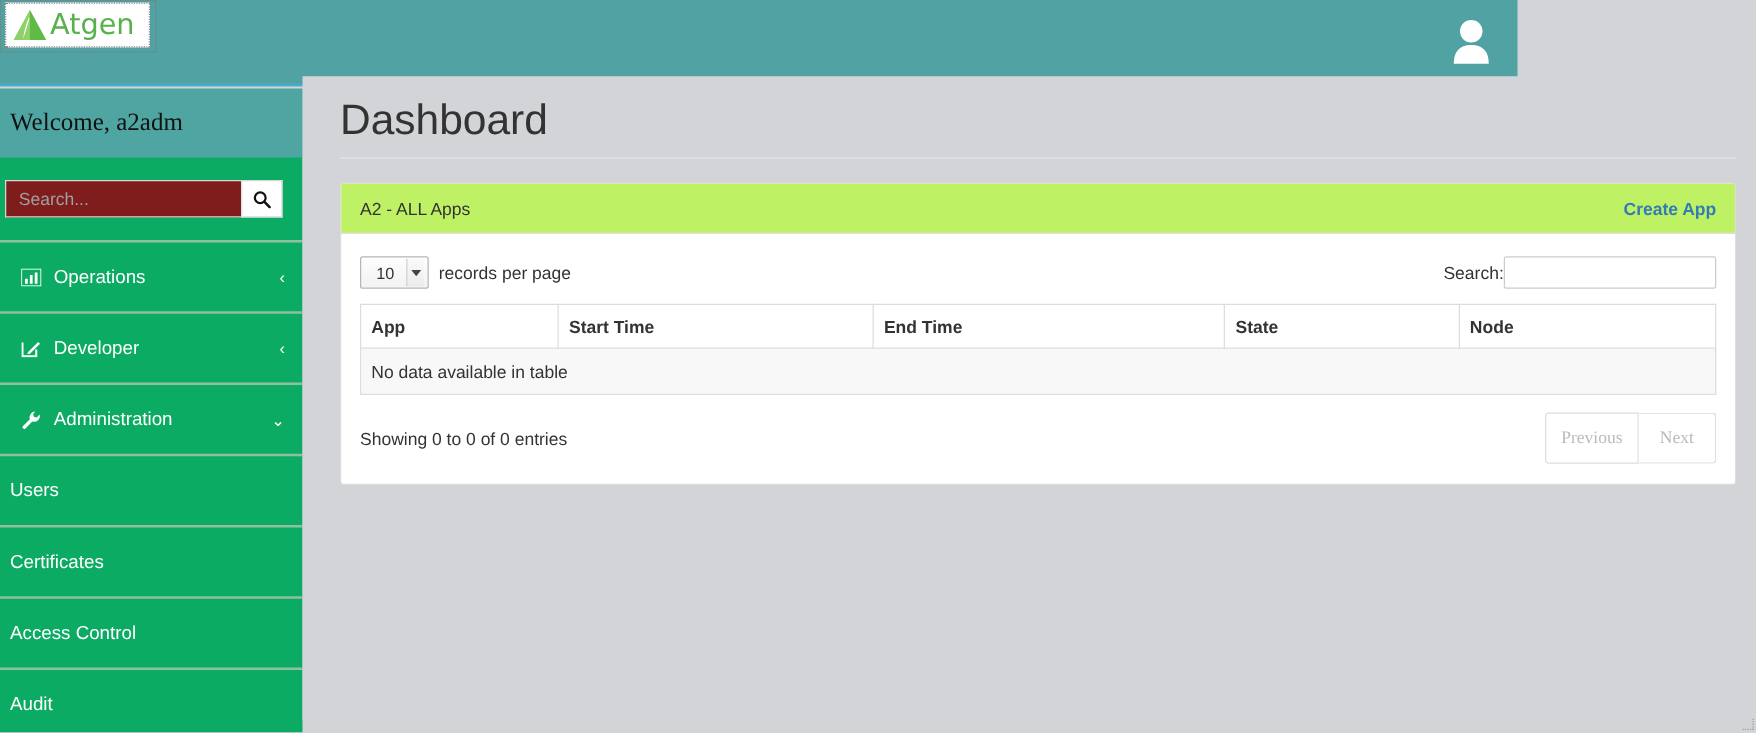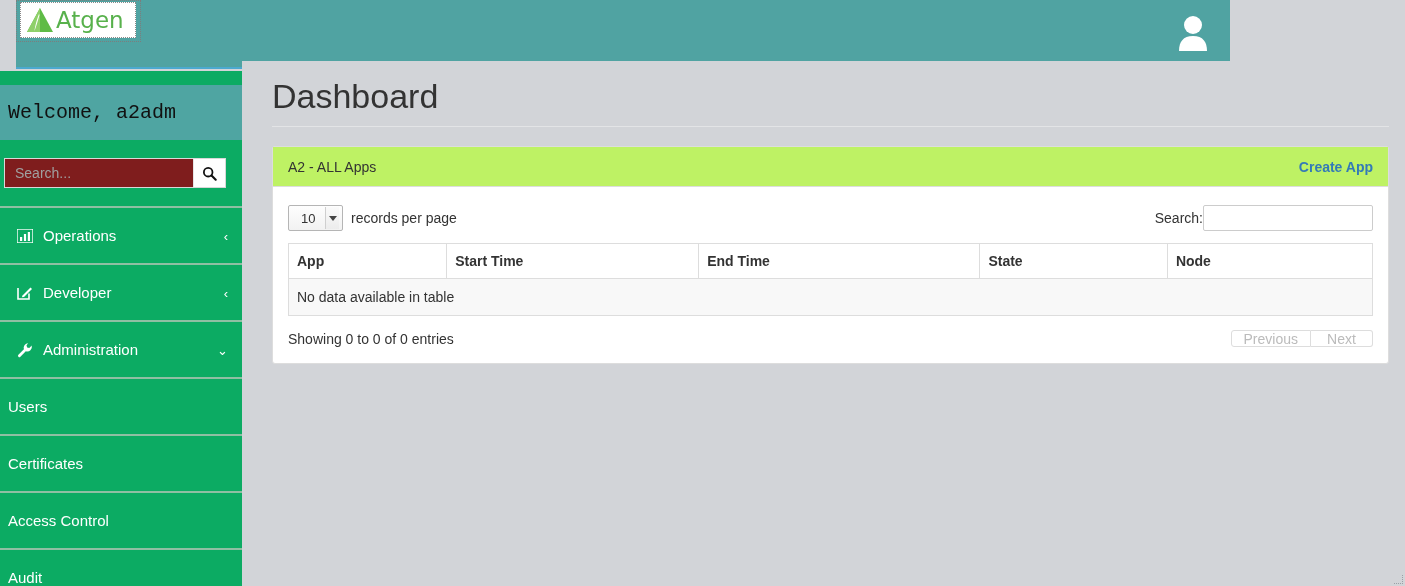--- a/index.html
+++ b/index.html
@@ -7,21 +7,21 @@
     margin: 0; padding: 0;
     width: 1405px; height: 586px;
     overflow: hidden;
     font-family: "Liberation Sans", sans-serif;
     background: #d2d4d8;
   }
   #app { position: relative; width: 1405px; height: 586px; }
 
   
   .topbar {
-    position: absolute; left: 16px; top: 0; width: 1214px; height: 69px;
+    position: absolute; left: 0; top: 0; width: 1214px; height: 69px;
     background: #50a3a2;
     border-bottom: 2px solid #4ba9cf;
   }
   .logo-box {
     position: absolute; left: 4px; top: 2px;
     width: 116px; height: 36px;
     background: #ffffff;
     display: flex; align-items: center; padding-left: 4px;
     border: 1px dotted #8a8a8a;
   }
@@ -43,22 +43,21 @@
   
   .sidebar {
     position: absolute; left: 0; top: 71px; width: 242px; height: 515px;
     background: #0cab63;
   }
   .welcome {
     height: 55px; background: #4fa5a2;
     display: flex; align-items: center;
     padding-left: 8px;
     color: #111111; font-size: 20px;
-    font-family: Liberation Mono, monospace;
-    margin-top: 14px;
+    font-family: Liberation Serif, serif;
   }
   .search-wrap {
     height: 66px; display: flex; align-items: center;
     padding: 0 16px 0 4px;
   }
   .search-field {
     flex: 1 1 auto; height: 30px;
     background: #7f1d1d; border: 1px solid #d8d8d8; border-right: none;
     display: flex; align-items: center; padding-left: 10px;
     font-size: 14px; color: #a0a0a0;
@@ -165,25 +164,26 @@
     background: #f8f8f8;
   }
 
   .dt-bottom {
     display: flex; align-items: center; justify-content: space-between;
     margin-top: 14px; padding-bottom: 6px;
   }
   .dt-info { font-size: 14px; color: #333333; }
   .pager { display: flex; }
   .pager .pg {
-    height: 17px; min-width: 62px;
+    height: 41px; min-width: 62px;
     border: 1px solid #dddddd; background: #ffffff;
     display: flex; align-items: center; justify-content: center;
     font-size: 14px; color: #bbbbbb; cursor: default;
     padding: 0 12px;
+    font-family: Liberation Serif, serif;
   }
   .pager .pg + .pg { border-left: none; }
   .pager .pg:first-child { border-radius: 3px 0 0 3px; }
   .pager .pg:last-child { border-radius: 0 3px 3px 0; }
 
   .corner-mark {
     position: absolute; right: 2px; bottom: 2px;
     width: 9px; height: 9px;
     border-right: 1px dotted #9aa0a6;
     border-bottom: 1px dotted #9aa0a6;

